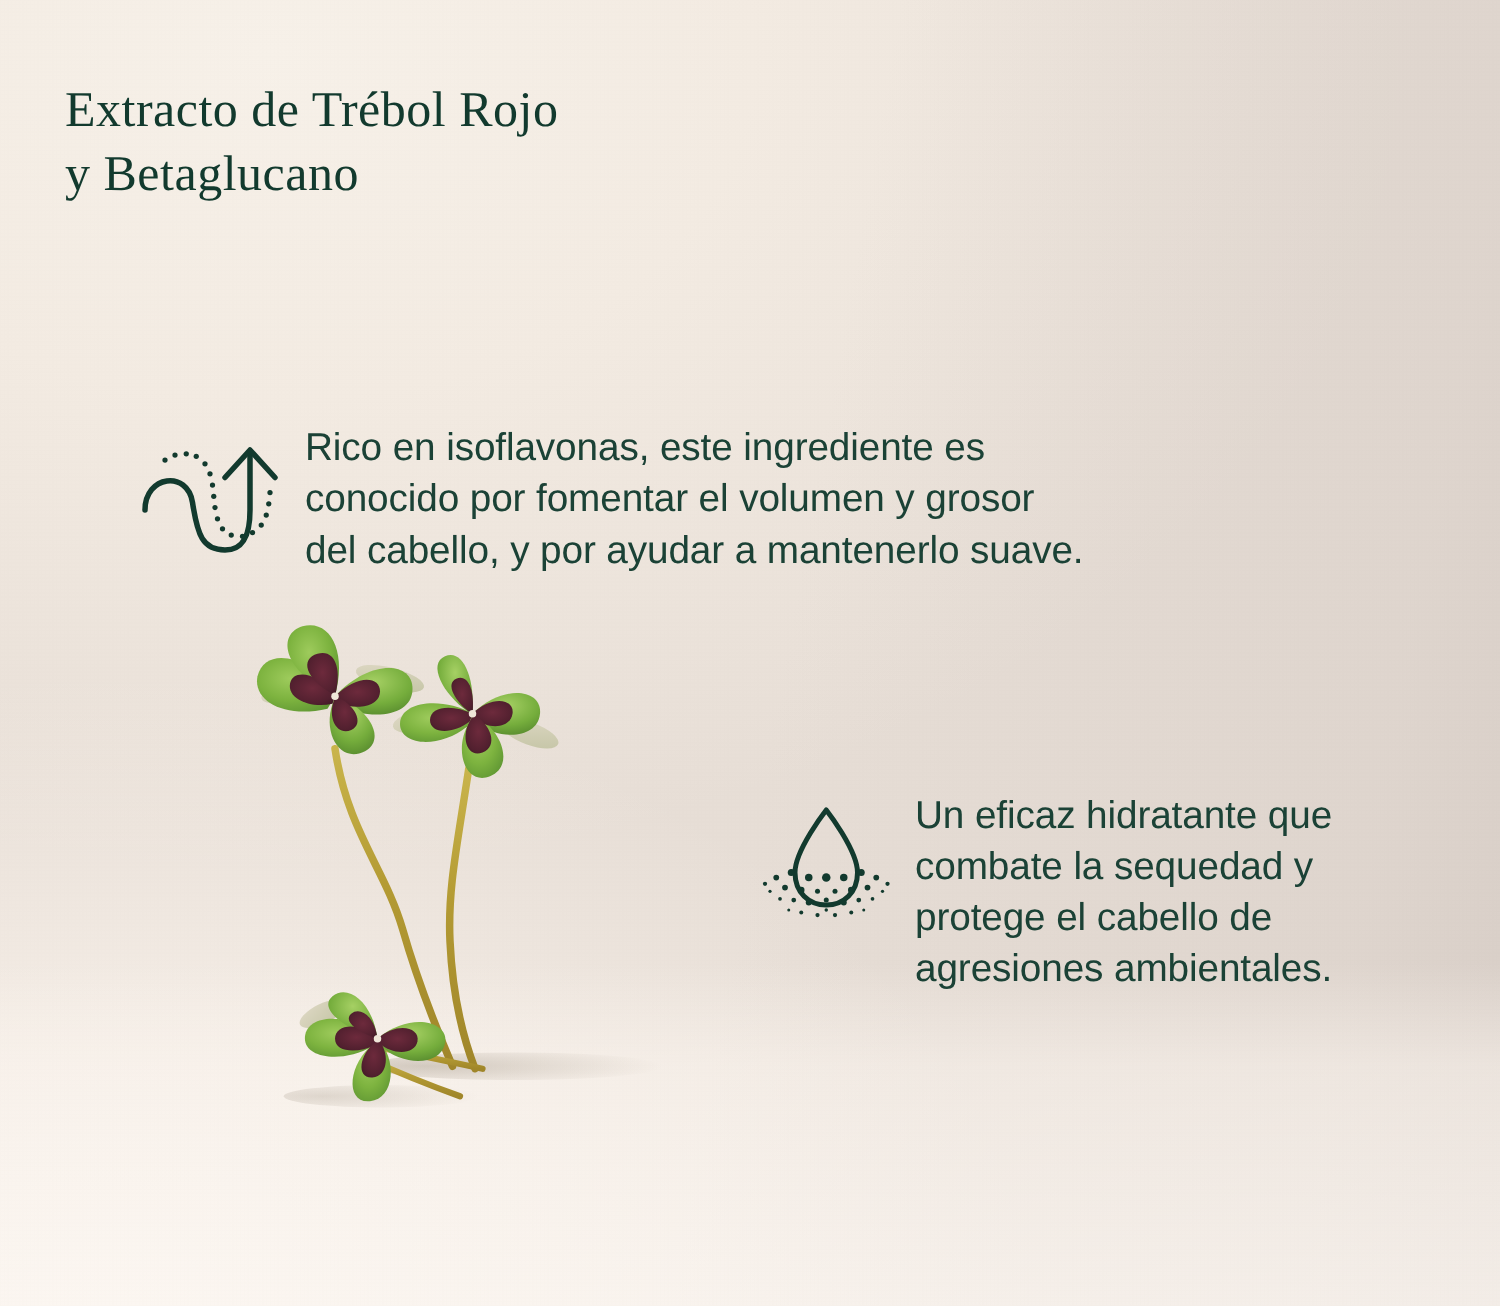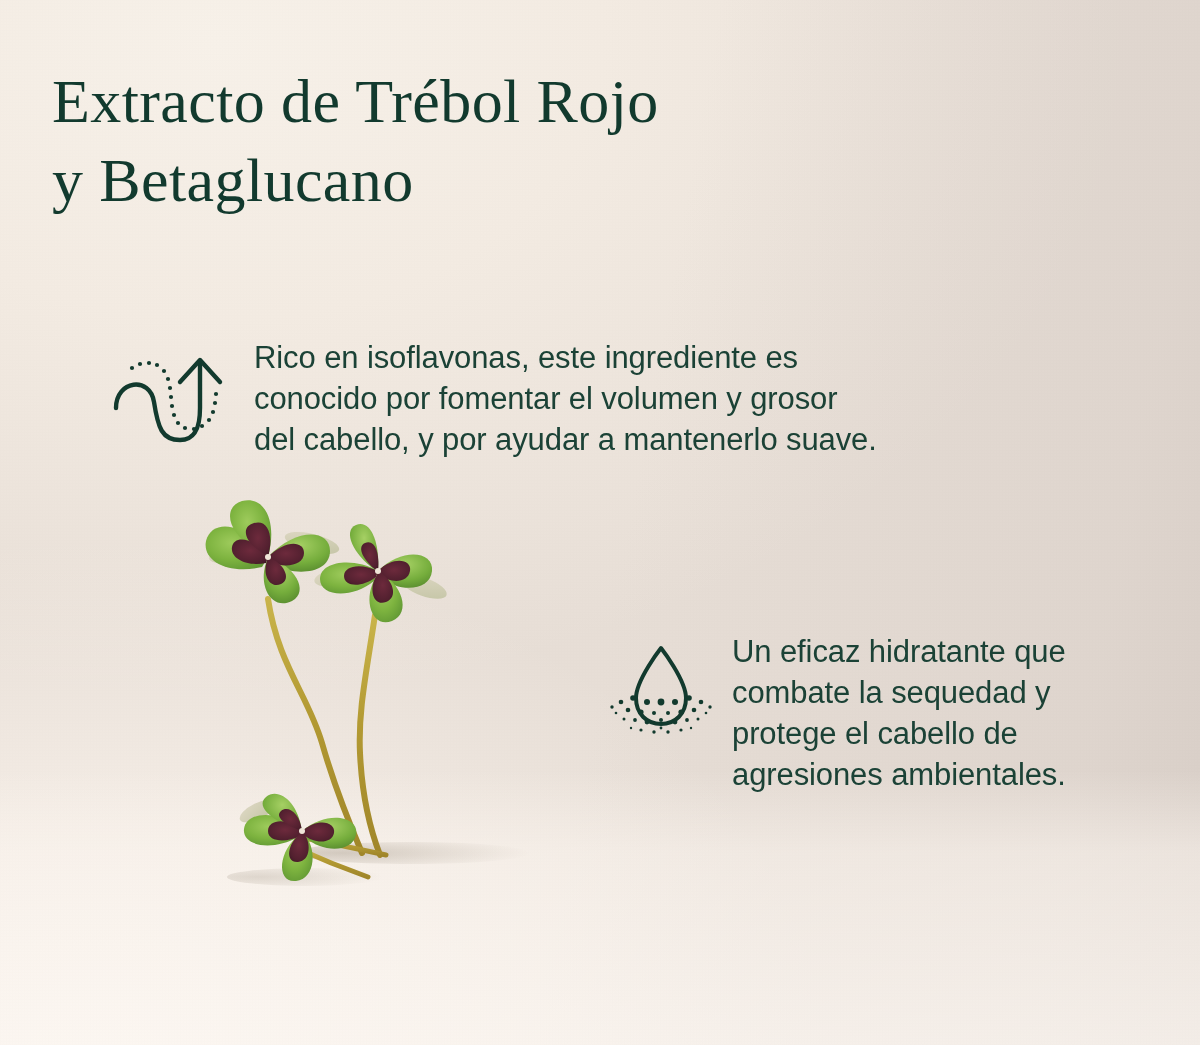--- a/index.html
+++ b/index.html
@@ -44,21 +44,21 @@
       repeating-linear-gradient(0deg, rgba(120,100,85,.06) 0 1px, rgba(255,255,255,0) 1px 3px),
       repeating-linear-gradient(90deg, rgba(120,100,85,.05) 0 1px, rgba(255,255,255,0) 1px 3px);
   }
 
   
   #headline {
     position:absolute;
     left:52px; top:62px;
     width:900px;
     font-family:"Liberation Serif", "DejaVu Serif", serif;
-    font-size:62px;
+    font-size:40px;
     line-height:1.28;
     letter-spacing:.4px;
     color:#123a2e;
     font-weight:400;
     white-space:pre-line;
   }
 
   
   .feature { position:absolute; display:flex; align-items:flex-start; }
   .feature .ficon { flex:0 0 auto; }
@@ -67,21 +67,21 @@
     font-stretch:condensed;
     color:#1b4236;
     font-size:31px;
     line-height:1.32;
     letter-spacing:-.1px;
     white-space:pre-line;
   }
 
   #feature-volume { left:110px; top:338px; width:900px; }
   #feature-volume .ficon { width:116px; margin-top:8px; }
-  #feature-volume .ftext { margin-left:28px; width:760px; }
+  #feature-volume .ftext { margin-left:18px; width:760px; }
 
   #feature-hydration { left:592px; top:632px; width:560px;justify-content:flex-end; }
   #feature-hydration .ficon { width:122px; margin-top:8px; }
   #feature-hydration .ftext { margin-left:10px; width:420px; }
 
   
   #clovers { position:absolute; left:190px; top:495px; width:360px; height:420px; }
   #clovers svg { display:block; width:100%; height:100%; overflow:visible; }
 </style>
 </head>

